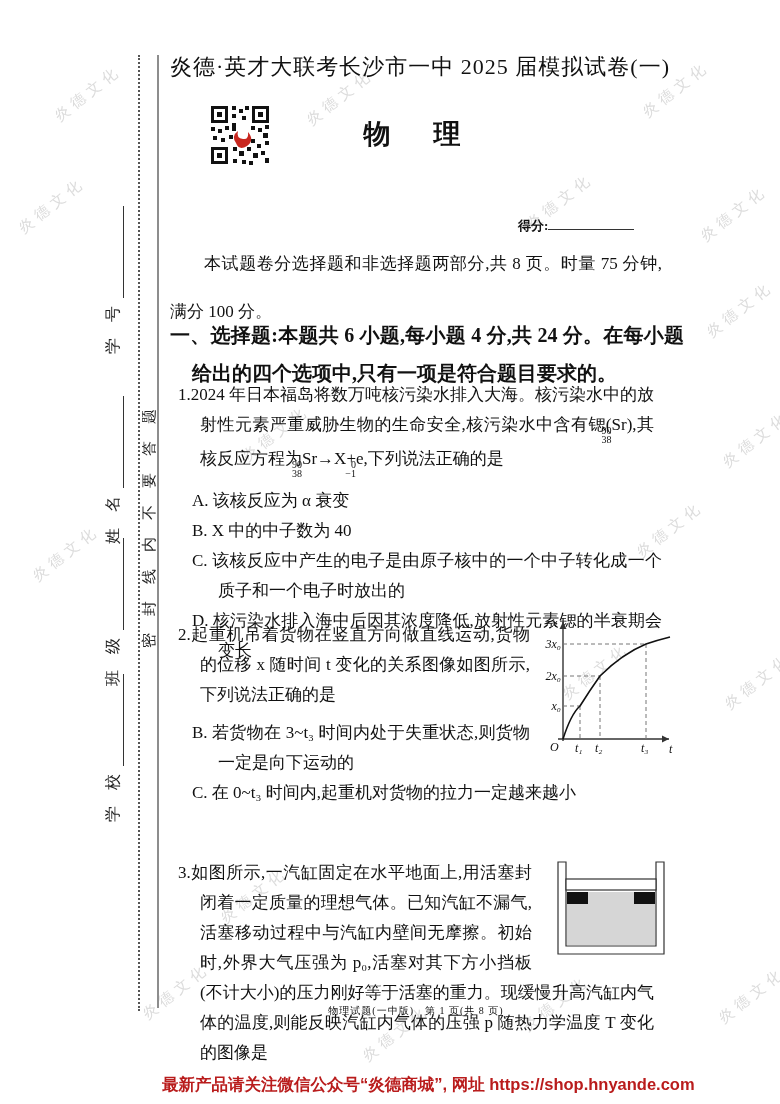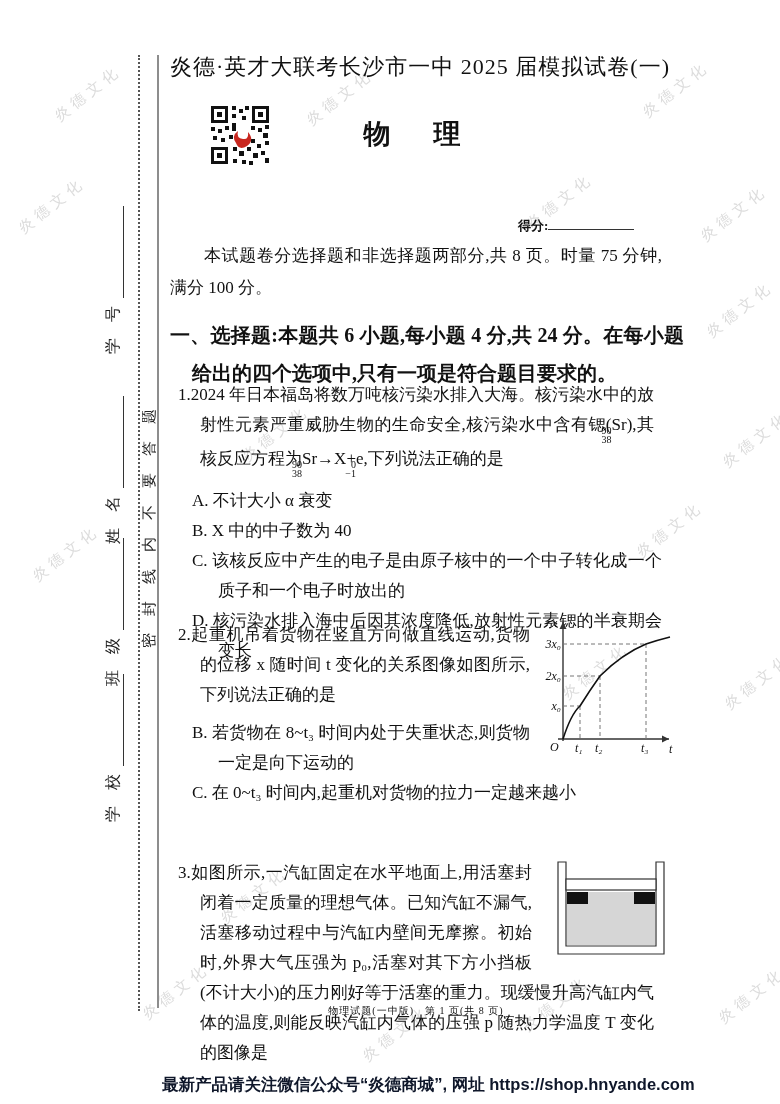--- a/index.html
+++ b/index.html
@@ -20,32 +20,32 @@
   .sealtext{position:absolute;width:300px;height:20px;transform:rotate(-90deg);
       text-align:center;font-size:15px;letter-spacing:17px;color:#222;white-space:nowrap;}
 
   
   .abs{position:absolute;}
   .content-w{left:170px;width:492px;}
   .exam-title{top:52px;text-align:center;font-weight:normal;font-size:22px;letter-spacing:1px;white-space:nowrap;}
   .subject-title{top:116px;text-align:center;font-weight:bold;font-size:27px;letter-spacing:8px;}
   .score{top:214px;left:518px;font-size:13px;font-weight:bold;white-space:nowrap;}
   .score-blank{display:inline-block;width:86px;height:15px;border-bottom:1.5px solid #333;}
-  .intro{top:240px;font-size:17px;line-height:32px;text-indent:2em;text-align:justify;}
+  .intro{top:240px;font-size:17px;line-height:48px;text-indent:2em;text-align:justify;}
   .section-head{top:316px;font-size:20px;line-height:38px;font-weight:bold;text-align:justify;
       padding-left:22px;text-indent:-22px;}
   .qblock{font-size:17px;line-height:30px;text-align:justify;}
   .q1{top:372px;} .q2{top:612px;} .q3{top:850px;}
   .stem{margin:8px;padding-left:22px;text-indent:-22px;}
   .opt{margin:0;padding-left:48px;text-indent:-26px;}
   .fig-right{float:right;margin:2px -14px 4px 8px;}
   .nuc{display:inline-flex;flex-direction:column;font-size:10px;line-height:9px;vertical-align:-4px;text-align:right;}
   .footer{top:1004px;text-align:center;font-size:10px;letter-spacing:1px;}
   .promo{left:162px;top:1074px;font-family:"Liberation Sans","DejaVu Sans",sans-serif;
-      font-weight:bold;font-size:16.5px;color:#0f172a;white-space:nowrap;}
+      font-weight:bold;font-size:16.5px;color:#b91c1c;white-space:nowrap;}
   svg text{font-family:"Liberation Serif","DejaVu Serif",serif;}
 </style>
 </head>
 <body>
 
 <div class="page">
 
   <span class="wm" style="left:48px;top:84px">炎德文化</span>
   <span class="wm" style="left:300px;top:88px">炎德文化</span>
   <span class="wm" style="left:636px;top:80px">炎德文化</span>
@@ -150,21 +150,21 @@
     <p class="stem"><span>1.</span><span>2024 年日本福岛将数万吨核污染水排入大海。核污染水中的放射性元素严重威胁生物的生命安全,核污染水中含有锶(</span><span class="nuc">
           <span>90</span>
           <span>38</span>
         </span><span>Sr</span><span>),其核反应方程为</span><span class="nuc">
           <span>90</span>
           <span>38</span>
         </span><span>Sr→X+</span><span class="nuc">
           <span>0</span>
           <span>−1</span>
         </span><span>e</span><span>,下列说法正确的是</span></p>
-    <div class="opt">A. 不计大小 α 衰变</div>
+    <div class="opt">A. 该核反应为 α 衰变</div>
     <div class="opt">B. X 中的中子数为 40</div>
     <div class="opt">C. 该核反应中产生的电子是由原子核中的一个中子转化成一个质子和一个电子时放出的</div>
     <div class="opt">D. 核污染水排入海中后因其浓度降低,放射性元素锶的半衰期会变长</div>
   </div>
 
   <div class="abs content-w qblock q2">
     <svg class="fig-right" width="138" height="142" viewBox="0 0 138 142">
       <g stroke="#333" stroke-width="1.4" fill="none">
         <line x1="25" y1="127" x2="25" y2="8"></line>
         <line x1="20" y1="125" x2="131" y2="125"></line>
@@ -188,21 +188,21 @@
         <text x="57" y="138">t₂</text>
         <text x="103" y="138">t₃</text>
       </g>
       <g font-size="12" font-style="italic" fill="#111" text-anchor="end">
         <text x="23" y="34">3x₀</text>
         <text x="23" y="66">2x₀</text>
         <text x="23" y="96">x₀</text>
       </g>
     </svg>
     <p class="stem"><span>2.</span><span>起重机吊着货物在竖直方向做直线运动,货物的位移 x 随时间 t 变化的关系图像如图所示,下列说法正确的是</span></p>
-    <div class="opt">B. 若货物在 8~t₃ 时间内处于失重状态,则货物一定是向下运动的</div>
+    <div class="opt">B. 若货物在 3~t₃ 时间内处于失重状态,则货物一定是向下运动的</div>
     <div class="opt">C. 在 0~t₃ 时间内,起重机对货物的拉力一定越来越小</div>
   </div>
 
   <div class="abs content-w qblock q3">
     <svg class="fig-right" width="136" height="112" viewBox="0 0 136 112">
       <g stroke="#333" stroke-width="1.2" fill="#fff">
         <path d="M18 10 V102 H124 V10 H116 V94 H26 V10 Z"></path>
       </g>
       <rect x="27" y="40" width="88" height="53" fill="#d6d6d6" stroke="none"></rect>
       <rect x="26" y="27" width="90" height="11" fill="#fff" stroke="#333" stroke-width="1.2"></rect>

